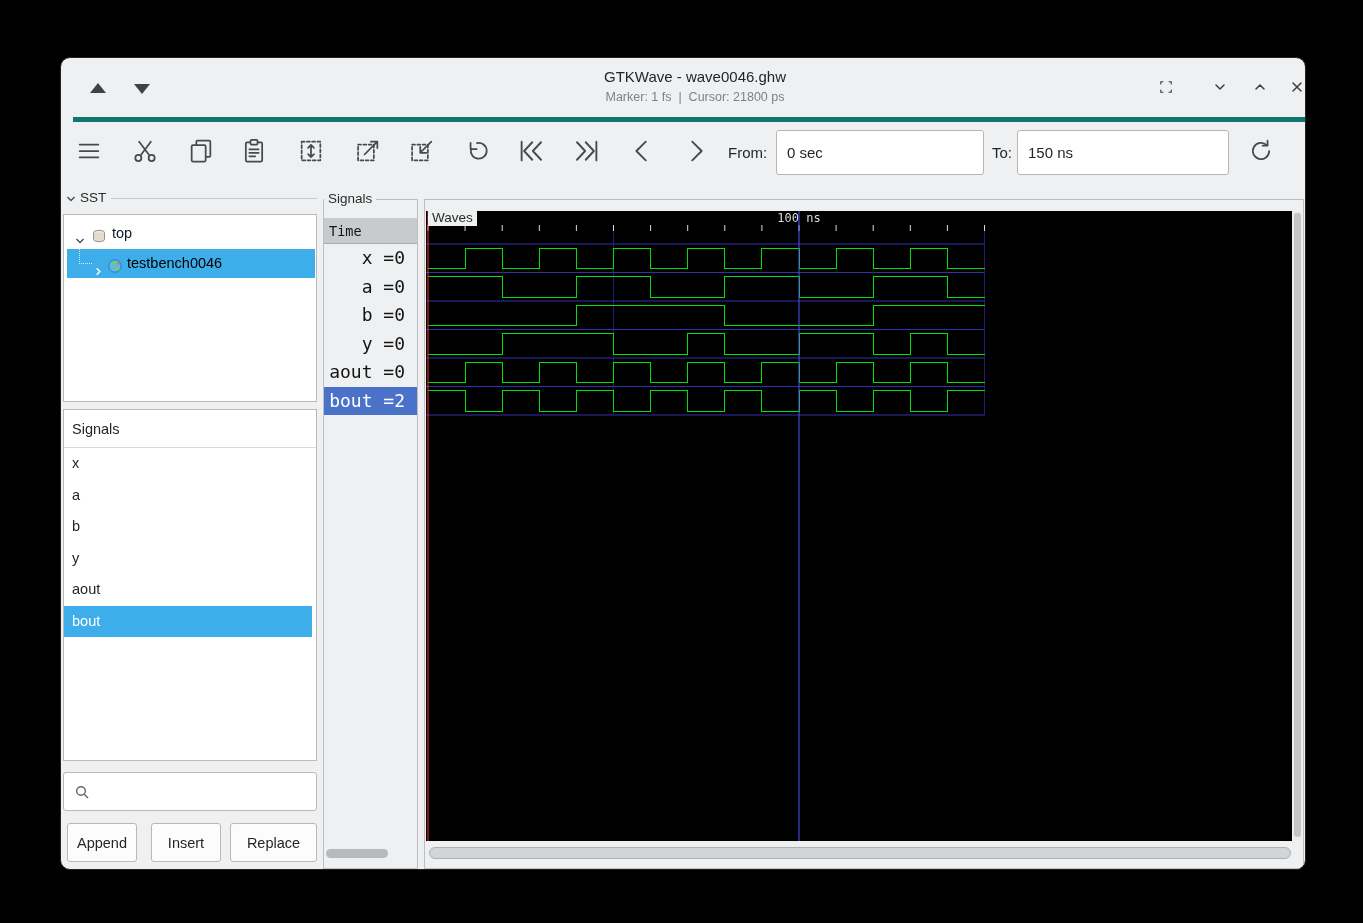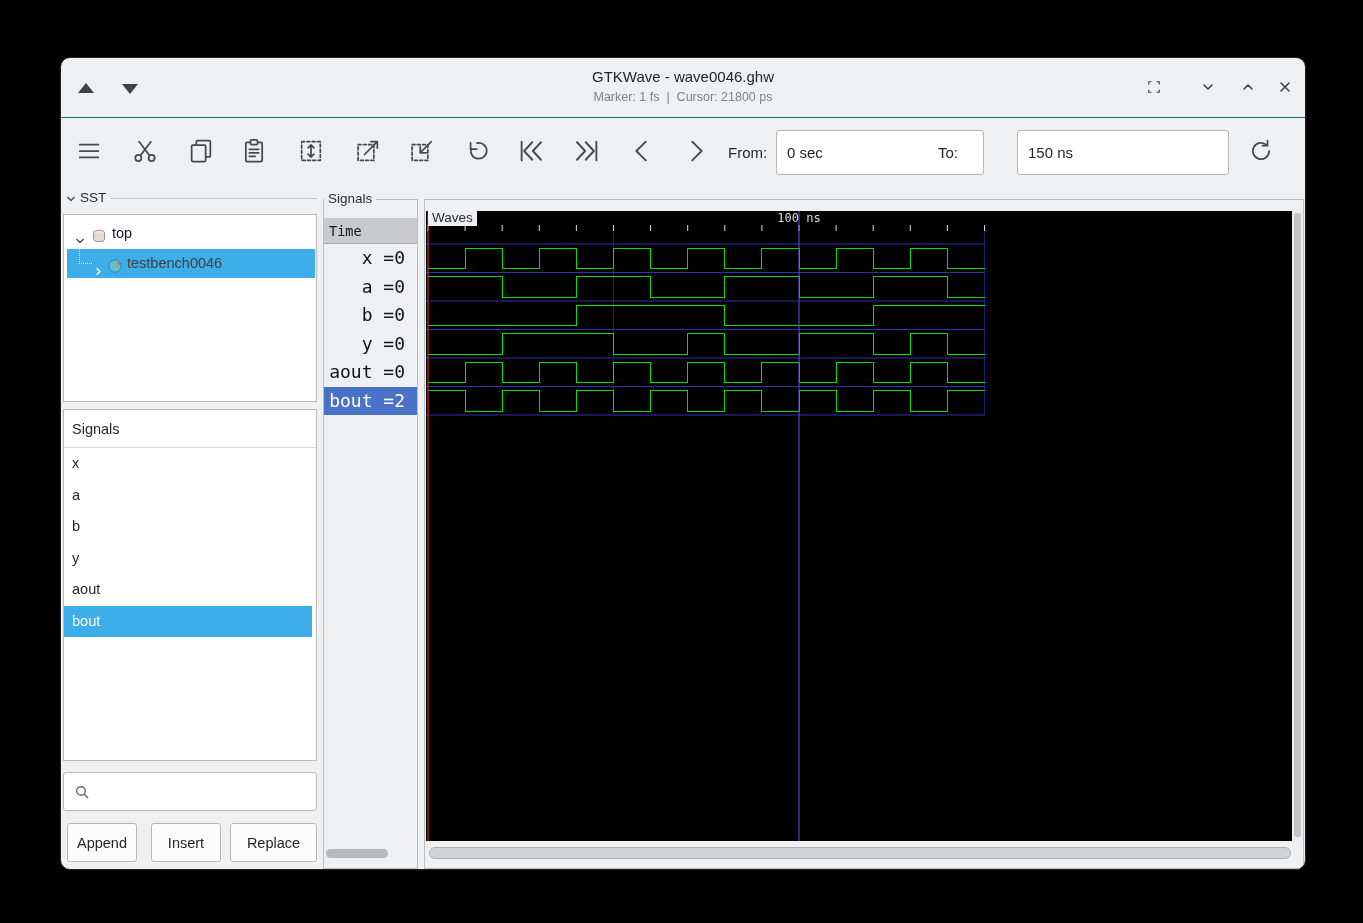--- a/index.html
+++ b/index.html
@@ -1,37 +1,37 @@
 <!DOCTYPE html>
 <html><head>
 <meta charset="utf-8">
 <style>
   html,body{margin:0;padding:0;background:#000;}
   #stage{position:relative;width:1363px;height:923px;background:#000;font-family:"Liberation Sans",sans-serif;overflow:hidden;}
   #win{position:absolute;left:60px;top:57px;width:1246px;height:813px;background:#eff0f1;border-radius:10px;overflow:hidden;border:1px solid #222;box-sizing:border-box;}
   
-  #titlebar{position:absolute;left:0;top:0;width:100%;height:59px;border-bottom:1px solid #0f766e;}
+  #titlebar{position:absolute;left:12px;top:0;width:100%;height:59px;border-bottom:5px solid #0f766e;}
   .wtitle{position:absolute;top:10px;left:0;width:100%;text-align:center;font-size:15px;color:#232629;font-weight:500;}
   .wsub{position:absolute;top:32px;left:0;width:100%;text-align:center;font-size:12.5px;color:#7f8183;white-space:pre;}
   .tri-up{position:absolute;left:17px;top:25px;width:0;height:0;border-left:8px solid transparent;border-right:8px solid transparent;border-bottom:10px solid #3f4245;}
   .tri-down{position:absolute;left:61px;top:26px;width:0;height:0;border-left:8px solid transparent;border-right:8px solid transparent;border-top:10px solid #3f4245;}
   .wbtn{position:absolute;top:19px;width:24px;height:24px;display:flex;align-items:center;justify-content:center;}
   .wbtn svg{stroke:#3b3e40;fill:none;stroke-width:1.5;stroke-linecap:round;stroke-linejoin:round;}
   
   .tbtn{position:absolute;top:73px;width:44px;height:44px;display:flex;align-items:center;justify-content:center;border-radius:4px;}
   .tbtn svg{stroke:#474a4c;fill:none;stroke-width:1.5;stroke-linecap:round;stroke-linejoin:round;}
   .tb-label{position:absolute;top:73px;height:44px;line-height:44px;font-size:15px;color:#232629;}
   .tb-input{position:absolute;top:72px;height:45px;box-sizing:border-box;border:1px solid #b4b6b8;border-radius:3px;background:#fff;padding:0 10px;font-size:15px;color:#232629;font-family:"Liberation Sans",sans-serif;outline:none;}
   
   .frame{position:absolute;border:1px solid #bdbebf;box-sizing:border-box;}
   .frame-label{position:absolute;top:133px;height:16px;line-height:16px;background:#eff0f1;padding:0 4px;font-size:13.5px;color:#2b2b2b;z-index:3;}
   .box{position:absolute;background:#fff;border:1px solid #b9babb;box-sizing:border-box;}
   
   .trow{position:absolute;left:3px;width:248px;height:29px;line-height:29px;font-size:14.5px;color:#0f172a;}
-  .trow.sel{background:#3daee9;color:#404040;}
+  .trow.sel{background:#3daee9;color:#000000;}
   .list-item{position:absolute;left:3px;width:248px;height:31.5px;line-height:31.5px;padding-left:8px;box-sizing:border-box;font-size:14.5px;color:#232629;}
   .list-item.sel{background:#3daee9;color:#fff;}
   .btn{position:absolute;top:765px;height:39px;background:#fcfcfc;border:1px solid #b6b8ba;border-radius:3px;font-size:14.5px;color:#232629;display:flex;align-items:center;justify-content:center;box-sizing:border-box;}
   
   .mrow{position:absolute;left:263px;width:93px;height:28.5px;line-height:28.5px;font-family:"DejaVu Sans Mono",monospace;font-size:18px;text-align:right;padding-right:12px;box-sizing:border-box;color:#141414;}
   .mrow.sel{background:#4a72c8;color:#fff;}
   #time-header{position:absolute;left:263px;top:160px;width:93px;height:26px;line-height:26px;background:#c9cacb;border-bottom:1px solid #a9aaab;box-sizing:border-box;font-family:"DejaVu Sans Mono",monospace;font-size:13.5px;color:#141414;padding-left:5px;}
   
   #wave-black{position:absolute;left:365px;top:153px;width:866px;height:630px;background:#000;}
   
@@ -135,21 +135,21 @@
           </svg></span>
     </div>
     <div class="tbtn" style="left:613px;">
       <span><svg width="30" height="30" viewBox="0 0 24 24">
             <path d="M9 4.5 16.5 12 9 19.5"></path>
           </svg></span>
     </div>
 
     <div class="tb-label" style="left:667px;">From:</div>
     <input class="tb-input" style="left: 715px; width: 208px;" value="0 sec">
-    <div class="tb-label" style="left:877px;">To:</div>
+    <div class="tb-label" style="left:931px;">To:</div>
     <input class="tb-input" style="left: 956px; width: 212px;" value="150 ns">
     <div class="tbtn" style="left:1178px;">
       <span><svg width="28" height="28" viewBox="0 0 24 24">
             <path d="M19 12a7 7 0 1 1-2.1-5"></path>
             <path d="M17.6 3.2v4.2h-4.2"></path>
           </svg></span>
     </div>
 
     <div style="position:absolute;left:4px;top:133px;width:14px;height:14px;">
       <span><svg width="12" height="12" viewBox="0 0 12 12" style="stroke:#4d4d4d;fill:none;stroke-width:1.4;">

